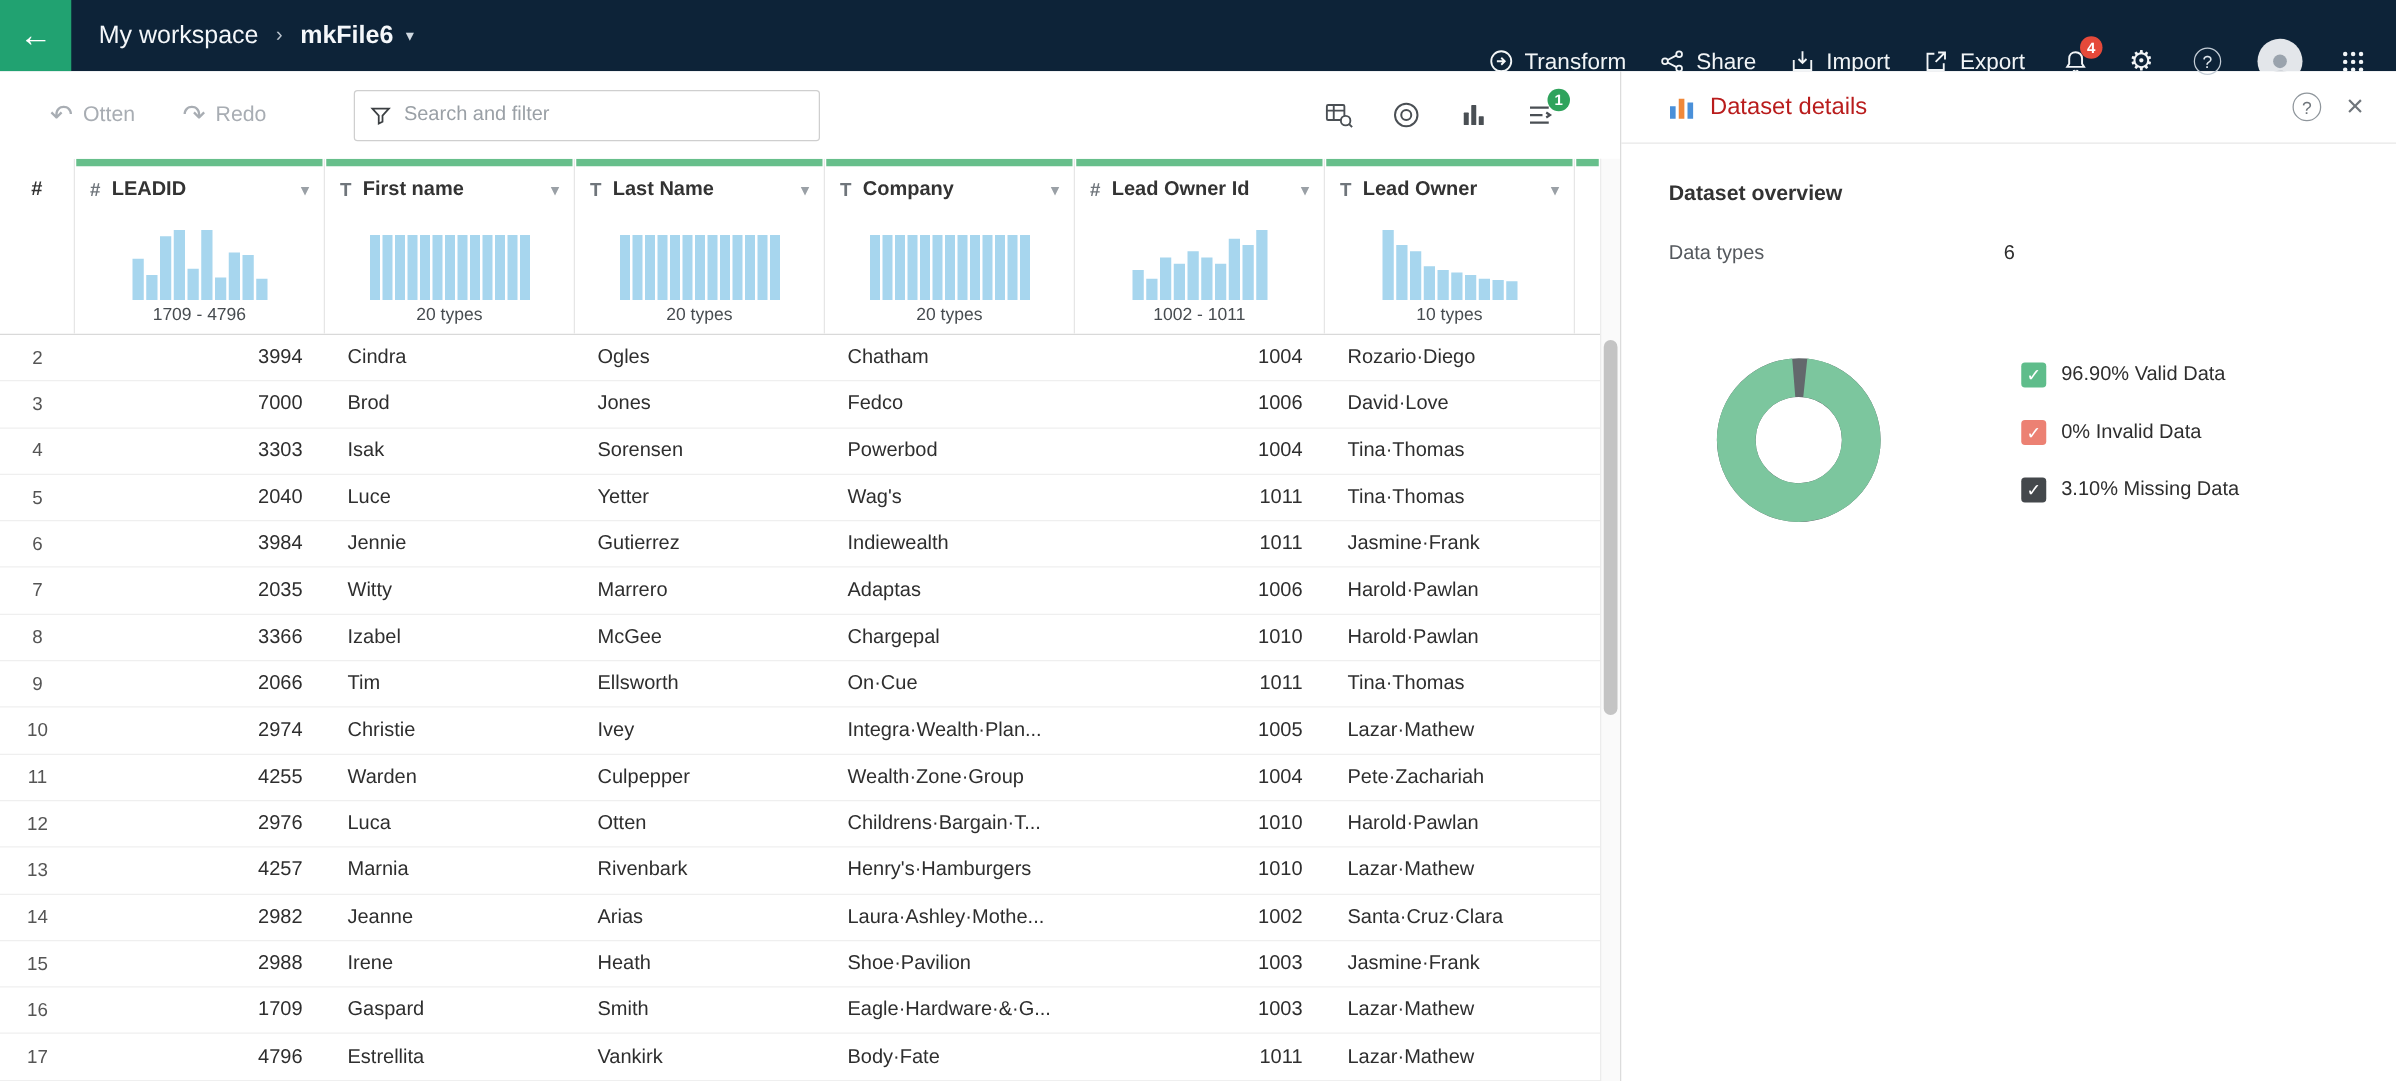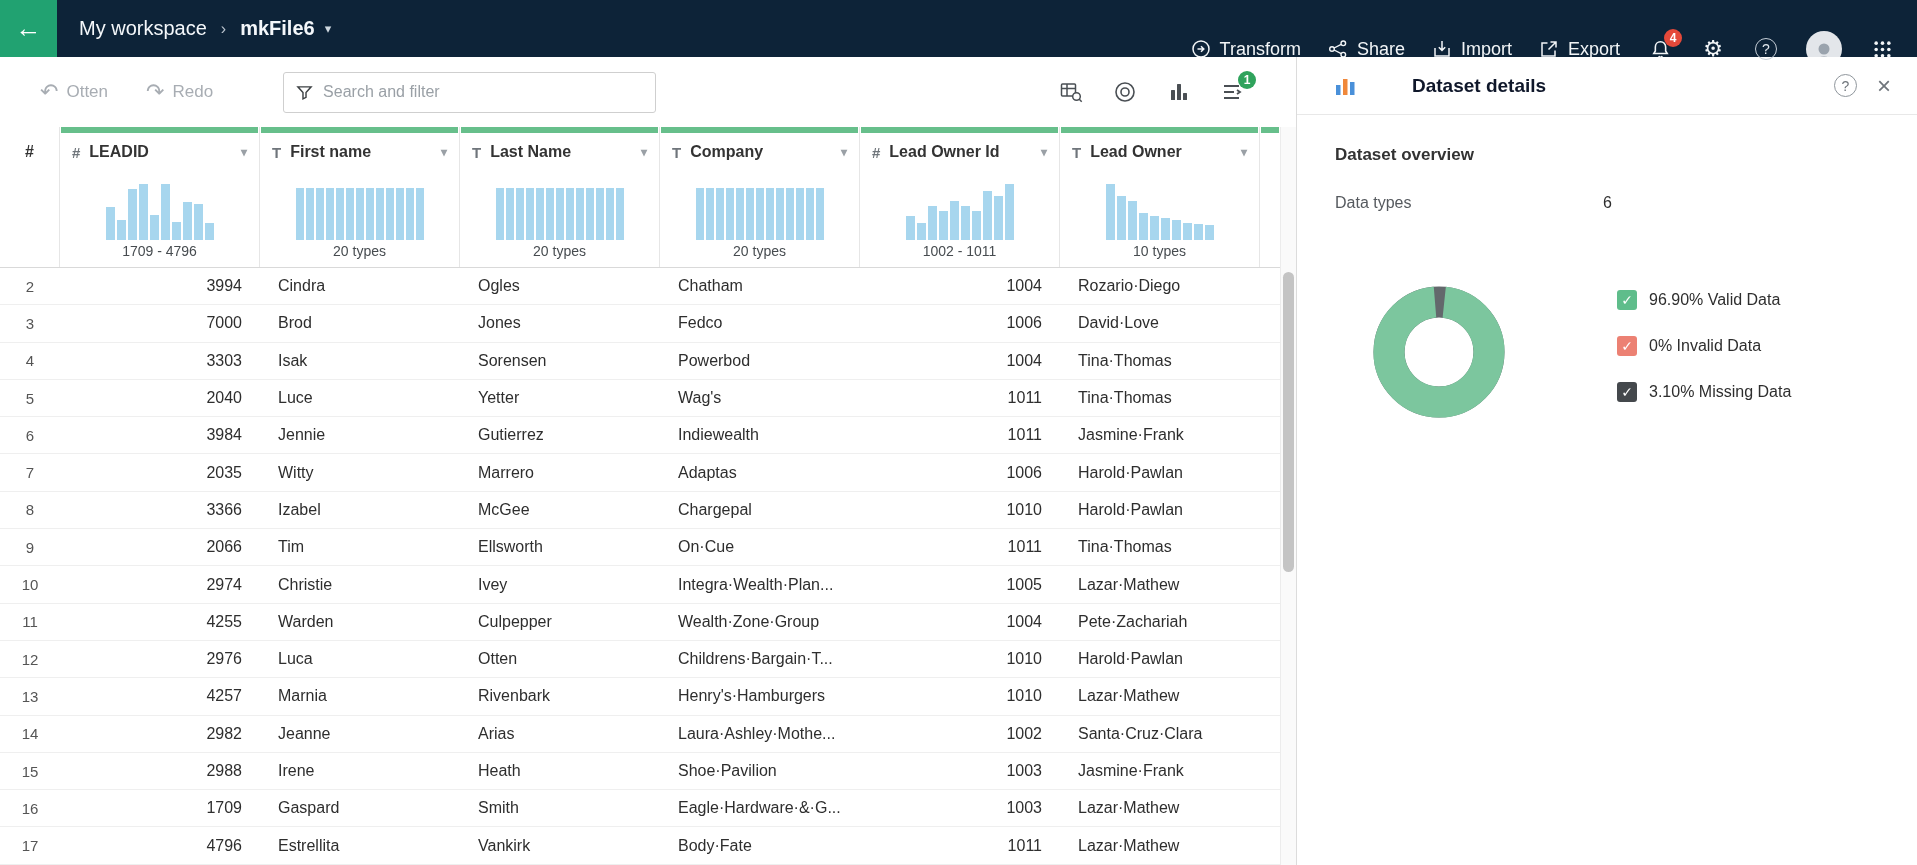--- a/index.html
+++ b/index.html
@@ -76,21 +76,21 @@
 
   
   .vscroll { position:absolute; right:0; top:70px; bottom:0; width:16px; background:#fafafa;
              border-left:1px solid #ececec; }
   .vthumb { position:absolute; left:2px; top:145px; width:11px; height:300px; background:#c4c4c4;
             border-radius:6px; cursor:pointer; }
 
   
   .panel-header { height:58px; flex:none; display:flex; align-items:center; gap:11px;
                   padding:0 26px 0 38px; border-bottom:1px solid #e8e8e8; }
-  .panel-title { font-size:19px; font-weight:700; color:#0f172a;margin-left:44px; }
+  .panel-title { font-size:19px; font-weight:400; color:#b91c1c; }
   .panel-header-right { margin-left:auto; display:flex; align-items:center; gap:20px; }
   .ph-help { width:23px; height:23px; border:1.5px solid #8f969c; border-radius:50%; color:#6f757b;
              display:flex; align-items:center; justify-content:center; font-size:14px; cursor:pointer; }
   .ph-close { font-size:24px; color:#6f757b; cursor:pointer; line-height:1; }
   .panel-body { padding:30px 24px 0 38px; }
   .section-title { font-size:17px; font-weight:700; color:#333; }
   .overview-list { margin-top:20px; margin-bottom:36px; }
   .ov-row { display:flex; height:35px; align-items:center; }
   .ov-label { width:268px; font-size:16px; color:#55595e; }
   .ov-value { font-size:16px; color:#2e2e2e; }

